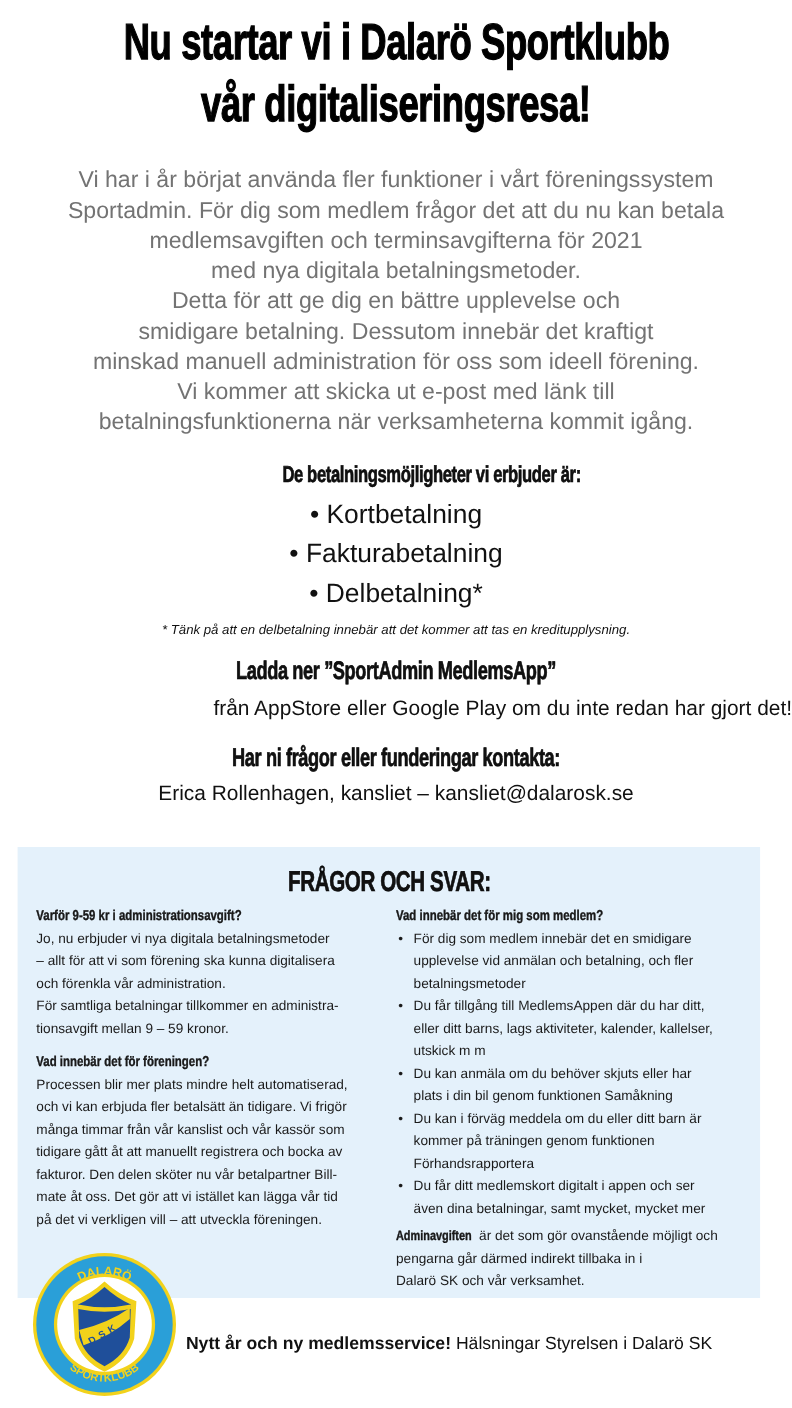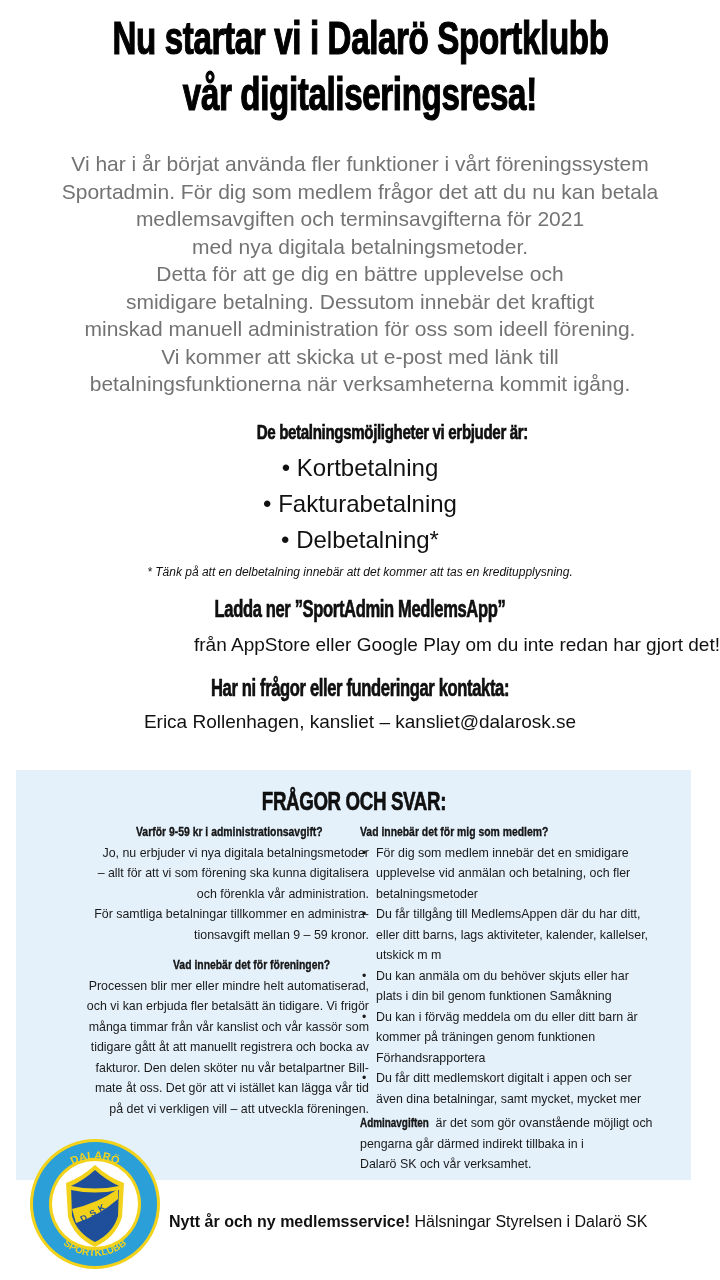--- a/index.html
+++ b/index.html
@@ -33,21 +33,21 @@
   #contact-heading .impact { transform: scaleX(0.72); -webkit-text-stroke: 0.6px #000; }
   #contact-line { position: absolute; top: 711px; left: 0; width: 720px; text-align: center; font-size: 19px; }
 
   #faq {
     position: absolute; left: 16px; top: 770px; width: 675px; height: 410px;
     background: #e4f1fb;
   }
   #faq-title { position: absolute; top: 16px; left: 0; width: 675px; text-align: center; font-size: 26px; }
   #faq-title .impact { transform: scaleX(0.72); -webkit-text-stroke: 0.6px #000; }
   .col { position: absolute; top: 52px; font-size: 12.4px; line-height: 20.5px; color: #1a1a1a; }
-  #col-left { left: 33px; width: 320px; text-align: right; }
+  #col-left { left: 17px; width: 320px; }
   #col-right { left: 344px; width: 325px; }
   .q { font-size: 13px; font-weight: 900; display: inline-block; transform: scaleX(0.8); transform-origin: left; white-space: nowrap; -webkit-text-stroke: 0.3px #000; margin-bottom: 0; }
   .p div { white-space: nowrap; }
   .gap { height: 10px; }
   ul.b { margin: 0; padding: 0; list-style: none; }
   ul.b li { position: relative; padding-left: 16px; }
   ul.b li::before { content: "•"; position: absolute; left: 2px; top: 0; }
   ul.b li div { white-space: nowrap; }
   .admin-bold { font-weight: 900; display: inline-block; transform: scaleX(0.8); transform-origin: left; margin-right: -14px; -webkit-text-stroke: 0.3px #000; }
 
@@ -105,21 +105,21 @@
     <div class="p">
       <div>Jo, nu erbjuder vi nya digitala betalningsmetoder</div>
       <div>– allt för att vi som förening ska kunna digitalisera</div>
       <div>och förenkla vår administration.</div>
       <div>För samtliga betalningar tillkommer en administra-</div>
       <div>tionsavgift mellan 9 – 59 kronor.</div>
     </div>
     <div class="gap"></div>
     <div class="q">Vad innebär det för föreningen?</div>
     <div class="p">
-      <div>Processen blir mer eller mindre helt automatiserad,</div>
+      <div>Processen blir mer plats mindre helt automatiserad,</div>
       <div>och vi kan erbjuda fler betalsätt än tidigare. Vi frigör</div>
       <div>många timmar från vår kanslist och vår kassör som</div>
       <div>tidigare gått åt att manuellt registrera och bocka av</div>
       <div>fakturor. Den delen sköter nu vår betalpartner Bill-</div>
       <div>mate åt oss. Det gör att vi istället kan lägga vår tid</div>
       <div>på det vi verkligen vill – att utveckla föreningen.</div>
     </div>
   </div>
 
   <div id="col-right" class="col">

